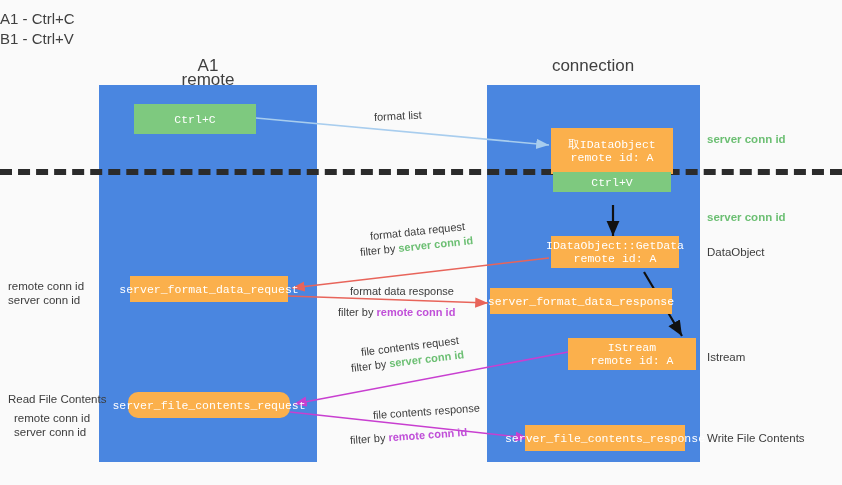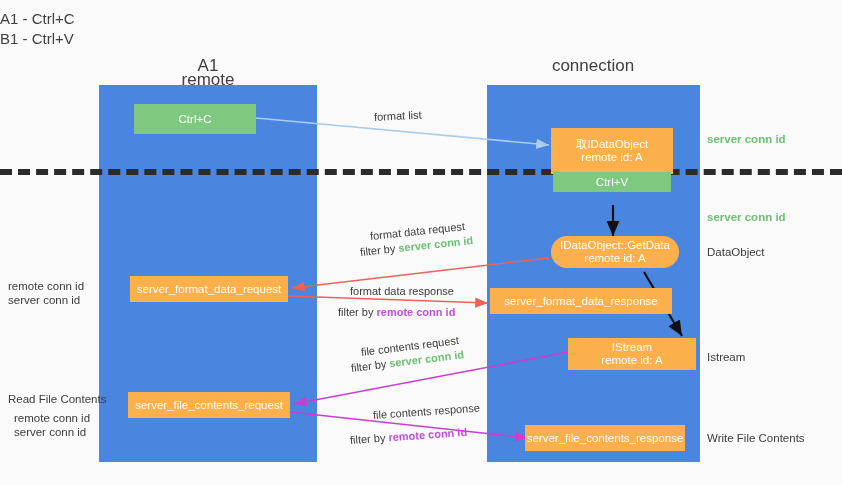--- a/index.html
+++ b/index.html
@@ -22,21 +22,21 @@
     position:absolute;text-align:center;font-size:17px;line-height:14px;color:#404040;
   }
 
   
   .lane{position:absolute;background:#4a86e0;}
 
   
   .box{
     position:absolute;display:flex;align-items:center;justify-content:center;
     text-align:center;color:#ffffff;font-size:11.5px;line-height:13px;
-    box-sizing:border-box;padding:2px 4px;
+    box-sizing:border-box;padding:2px 4px;font-family:Liberation Mono, monospace;
   }
   .box.green{background:#7ec97f;}
   .box.orange{background:#fbb04c;}
 
   
   .ann{position:absolute;font-size:11.5px;line-height:14px;}
   .ann.dark{color:#3c3c3c;}
   .ann.green{color:#6cbf73;font-weight:bold;}
   .ann.stack{display:flex;flex-direction:column;}
 
@@ -107,30 +107,30 @@
 
     <line x1="290" y1="412" x2="528" y2="438" stroke="#c83fd0" stroke-width="1.6" marker-end="url(#ahMag)"></line>
   </svg>
 
   <div class="divider"></div>
 
   <div class="box green" style="left:134px;top:104px;width:122px;height:30px;">Ctrl+C</div>
 
   <div class="box orange" style="left:130px;top:276px;width:158px;height:26px;">server_format_data_request</div>
 
-  <div class="box orange" style="left:128px;top:392px;width:162px;height:26px;">server_file_contents_request</div>
+  <div class="box orange" style="left:128px;top:392px;width:162px;height:26px;border-radius:10px;">server_file_contents_request</div>
 
   <div class="box orange" style="left:551px;top:128px;width:122px;height:46px;flex-direction:column;">
     <div>取IDataObject</div>
     <div>remote id: A</div>
   </div>
 
   <div class="box green" style="left:553px;top:172px;width:118px;height:20px;">Ctrl+V</div>
 
-  <div class="box orange" style="left:551px;top:236px;width:128px;height:32px;flex-direction:column;border-radius:16px;">
+  <div class="box orange" style="left:551px;top:236px;width:128px;height:32px;flex-direction:column;">
     <div>IDataObject::GetData</div>
     <div>remote id: A</div>
   </div>
 
   <div class="box orange" style="left:490px;top:288px;width:182px;height:26px;">server_format_data_response</div>
 
   <div class="box orange" style="left:568px;top:338px;width:128px;height:32px;flex-direction:column;">
     <div>IStream</div>
     <div>remote id: A</div>
   </div>

